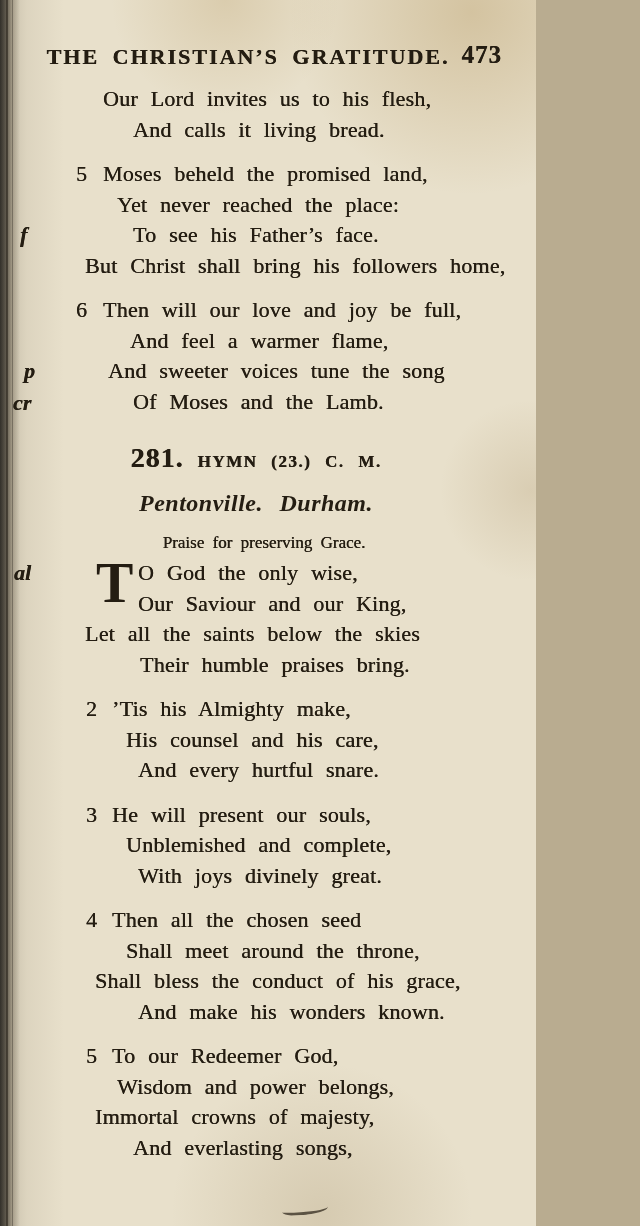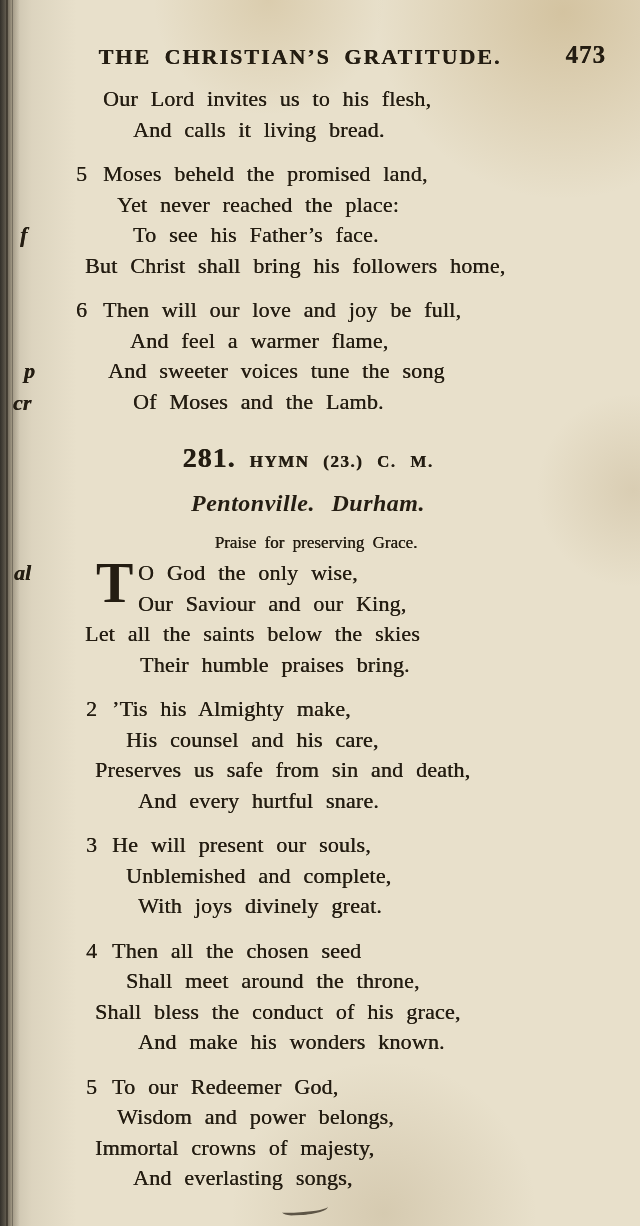--- a/index.html
+++ b/index.html
@@ -3,21 +3,21 @@
 <meta charset="utf-8">
 <style>
   html,body{margin:0;padding:0;}
   body{
     width:640px;height:1226px;
     font-family:"Liberation Serif","DejaVu Serif",serif;
     background:#b9ac90;
   }
   .page{
     position:relative;
-    width:640px;height:1226px;
+    width:536px;height:1226px;
     overflow:hidden;
     color:#241d12;
     background:
       radial-gradient(circle at 88% 1%, rgba(164,128,62,0.30), rgba(164,128,62,0) 14%),
       radial-gradient(circle at 42% 0%, rgba(170,135,70,0.22), rgba(170,135,70,0) 9%),
       radial-gradient(circle at 99% 40%, rgba(150,120,70,0.18), rgba(150,120,70,0) 10%),
       radial-gradient(circle at 60% 99%, rgba(140,115,70,0.20), rgba(140,115,70,0) 12%),
       linear-gradient(90deg, rgba(90,80,62,0.28) 0%, rgba(120,108,84,0.10) 5%, rgba(0,0,0,0) 12%),
       #e8e0cb;
   }
@@ -154,21 +154,20 @@
         <div class="ln p85">Let all the saints below the skies</div>
         <div class="ln p140">Their humble praises bring.</div>
       </div>
 
       <div class="stanza">
         <div class="ln p112">
           <span class="num">2</span>
           <span>’Tis his Almighty make,</span>
         </div>
         <div class="ln p126">His counsel and his care,</div>
-        <div class="ln p95">Preserves us safe from sin and death,</div>
         <div class="ln p138">And every hurtful snare.</div>
       </div>
 
       <div class="stanza">
         <div class="ln p112">
           <span class="num">3</span>
           <span>He will present our souls,</span>
         </div>
         <div class="ln p126">Unblemished and complete,</div>
         <div class="ln p138">With joys divinely great.</div>

